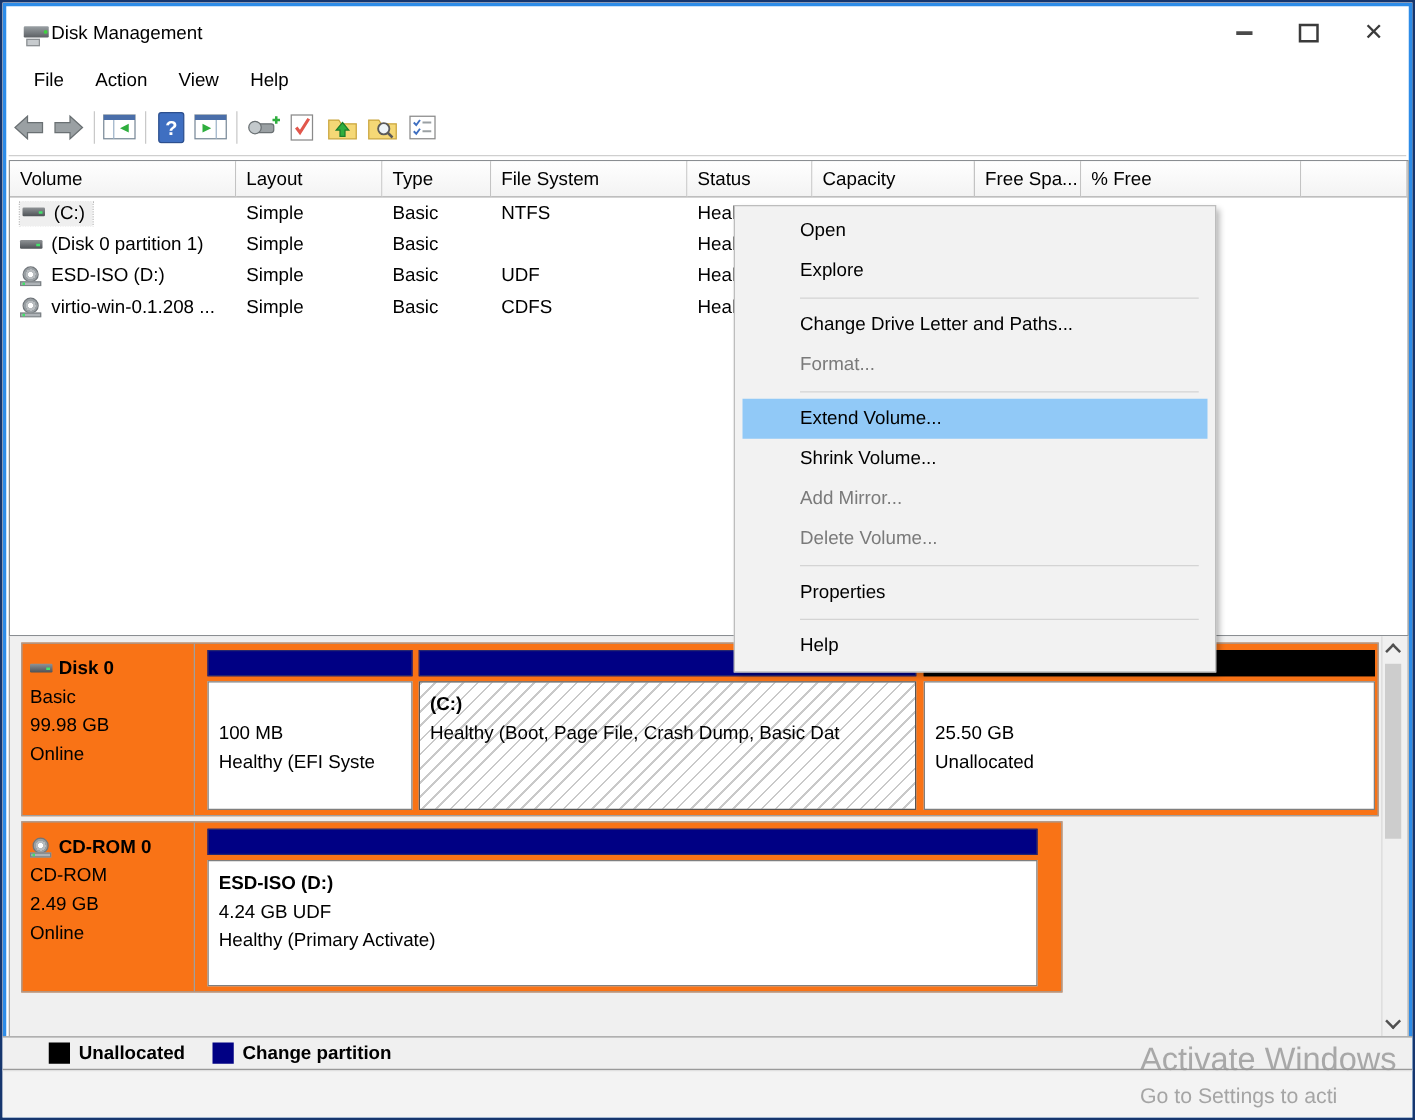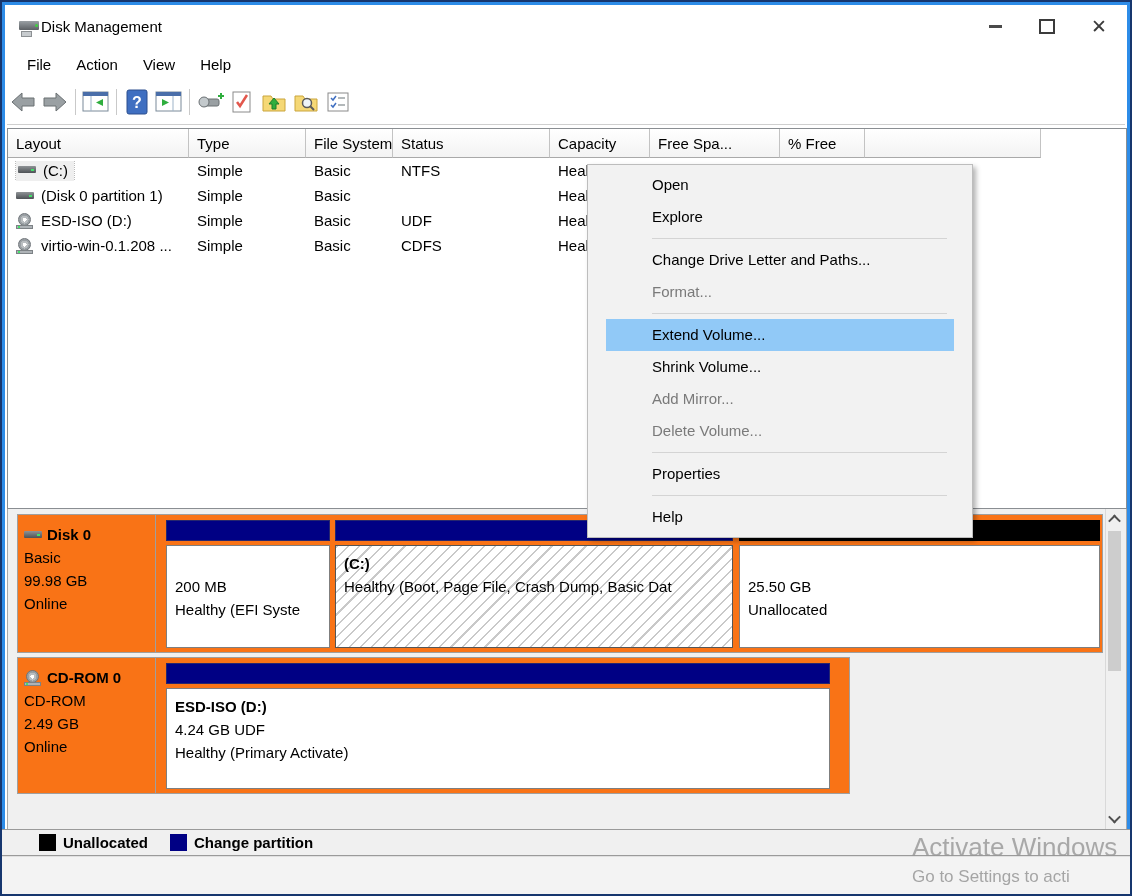--- a/index.html
+++ b/index.html
@@ -76,21 +76,21 @@
   .swatch.black{background:#000;}
   .swatch.navy{background:#000084;margin-left:22px;}
   .legend .lbl{margin-left:7px;font-weight:600;}
   .legend .first{margin-left:37px;}
   .statusbar{position:absolute;left:0;right:0;top:854px;height:38px;background:#f3f3f3;border-top:1px solid #e0e0e0;}
   
   .watermark{position:absolute;right:-12px;top:830px;width:230px;text-align:left;pointer-events:none;z-index:50;}
   .wm1{font-size:26px;color:rgba(150,150,150,0.8);white-space:nowrap;}
   .wm2{font-size:17px;color:rgba(150,150,150,0.85);white-space:nowrap;margin-top:4px;}
   
-  .ctx-menu{position:absolute;left:585px;top:162px;width:386px;background:#f2f2f2;border:1px solid #bdbdbd;box-shadow:3px 3px 5px rgba(0,0,0,0.3);padding:4px 16px;z-index:100;box-sizing:border-box;}
+  .ctx-menu{position:absolute;left:585px;top:162px;width:386px;background:#f2f2f2;border:1px solid #bdbdbd;box-shadow:3px 3px 5px rgba(0,0,0,0.3);padding:4px 4px;z-index:100;box-sizing:border-box;}
   .ctx-item{height:32px;line-height:32px;padding-left:48px;white-space:nowrap;}
   .ctx-item.disabled{color:#7a7a7a;}
   .ctx-item.highlight{background:#91c9f7;margin:0 2px;padding-left:46px;}
   .ctx-sep{height:1px;background:#d4d4d4;margin:5px 9px 5px 48px;}
 </style>
 </head>
 <body>
 
 <div class="window">
 
@@ -190,20 +190,21 @@
           <polyline points="5,7 7,9 10,5" fill="none" stroke="#3f6fc1" stroke-width="1.5"></polyline>
           <line x1="12" y1="7" x2="19" y2="7" stroke="#9aa0a3" stroke-width="1.5"></line>
           <polyline points="5,14 7,16 10,12" fill="none" stroke="#3f6fc1" stroke-width="1.5"></polyline>
           <line x1="12" y1="14" x2="19" y2="14" stroke="#9aa0a3" stroke-width="1.5"></line>
         </svg>
     </span>
   </div>
 
   <div class="vol-panel">
     <div class="vol-header">
+      <div class="vh-cell">Volume</div>
       <div class="vh-cell">Layout</div>
       <div class="vh-cell">Type</div>
       <div class="vh-cell">File System</div>
       <div class="vh-cell">Status</div>
       <div class="vh-cell">Capacity</div>
       <div class="vh-cell">Free Spa...</div>
       <div class="vh-cell">% Free</div>
       <div class="vh-cell"></div>
     </div>
 
@@ -296,21 +297,21 @@
             <span>Disk 0</span>
           </div>
         <div>Basic</div>
         <div>99.98 GB</div>
         <div>Online</div>
       </div>
       <div class="parts">
         <div class="part" style="left:10px;width:164px;">
           <div class="part-bar"></div>
           <div class="part-body pad2">
-            <div>200 MB</div>
+            <div>100 MB</div>
             <div>Healthy (EFI Syste</div>
           </div>
         </div>
         <div class="part" style="left:179px;width:398px;">
           <div class="part-bar"></div>
           <div class="part-body hatch">
             <div class="bold">(C:)</div>
             <div>Healthy (Boot, Page File, Crash Dump, Basic Dat</div>
           </div>
         </div>

